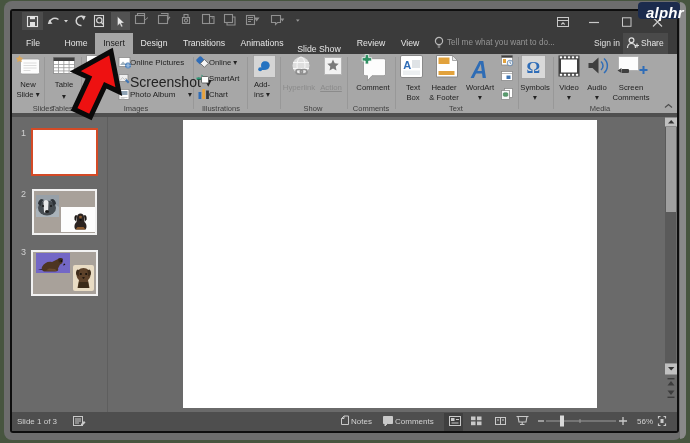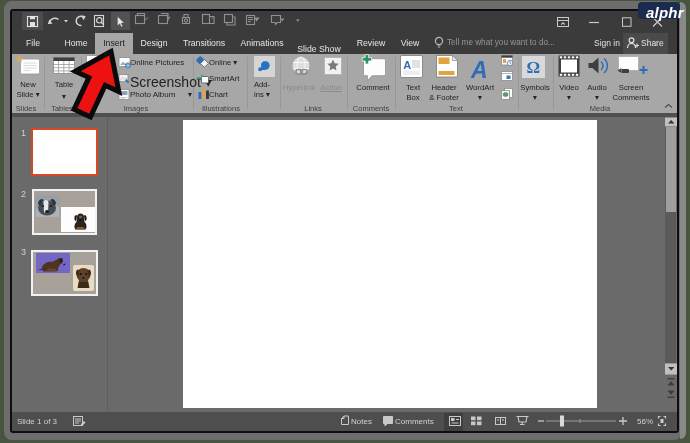--- a/index.html
+++ b/index.html
@@ -176,25 +176,25 @@
   <div class="t rlabel ctr" style="left:480px;top:93px;">▾</div>
   <div class="t rlabel ctr" style="left:535px;top:83px;">Symbols</div>
   <div class="t rlabel ctr" style="left:535px;top:93px;">▾</div>
   <div class="t rlabel ctr" style="left:569px;top:83px;">Video</div>
   <div class="t rlabel ctr" style="left:569px;top:93px;">▾</div>
   <div class="t rlabel ctr" style="left:597px;top:83px;">Audio</div>
   <div class="t rlabel ctr" style="left:597px;top:93px;">▾</div>
   <div class="t rlabel ctr" style="left:631px;top:83px;">Screen</div>
   <div class="t rlabel ctr" style="left:631px;top:93px;">Comments</div>
 
-  <div class="t glabel ctr" style="left:26px;top:104px;">Slides</div>
+  <div class="t glabel ctr" style="left:26px;top:104px;padding-left:34px;">Slides</div>
   <div class="t glabel ctr" style="left:62px;top:104px;">Tables</div>
   <div class="t glabel ctr" style="left:136px;top:104px;">Images</div>
   <div class="t glabel ctr" style="left:221px;top:104px;">Illustrations</div>
-  <div class="t glabel ctr" style="left:313px;top:104px;">Links</div>
+  <div class="t glabel ctr" style="left:313px;top:104px;">Show</div>
   <div class="t glabel ctr" style="left:371px;top:104px;">Comments</div>
   <div class="t glabel ctr" style="left:456px;top:104px;">Text</div>
   <div class="t glabel ctr" style="left:600px;top:104px;">Media</div>
   <svg class="abs" style="left:12px;top:54px;" width="665" height="59" viewBox="0 0 665 59">
 
     <rect x="8.5" y="5" width="19" height="15" rx="1.5" fill="#fdfdfd" stroke="#9a9a9a" stroke-width="0.8"></rect>
     <path d="M11.5 9 h13 M11.5 11.5 h13 M11.5 14 h13 M11.5 16.5 h7" stroke="#d8d8d8" stroke-width="0.9"></path>
     <path d="M7.5 1.2 l1.2 2.3 2.5 0.4 -1.8 1.8 0.4 2.5 -2.3-1.2 -2.3 1.2 0.4-2.5 -1.8-1.8 2.5-0.4 z" fill="#dba85c"></path>
 
     <g transform="translate(41,3)">

